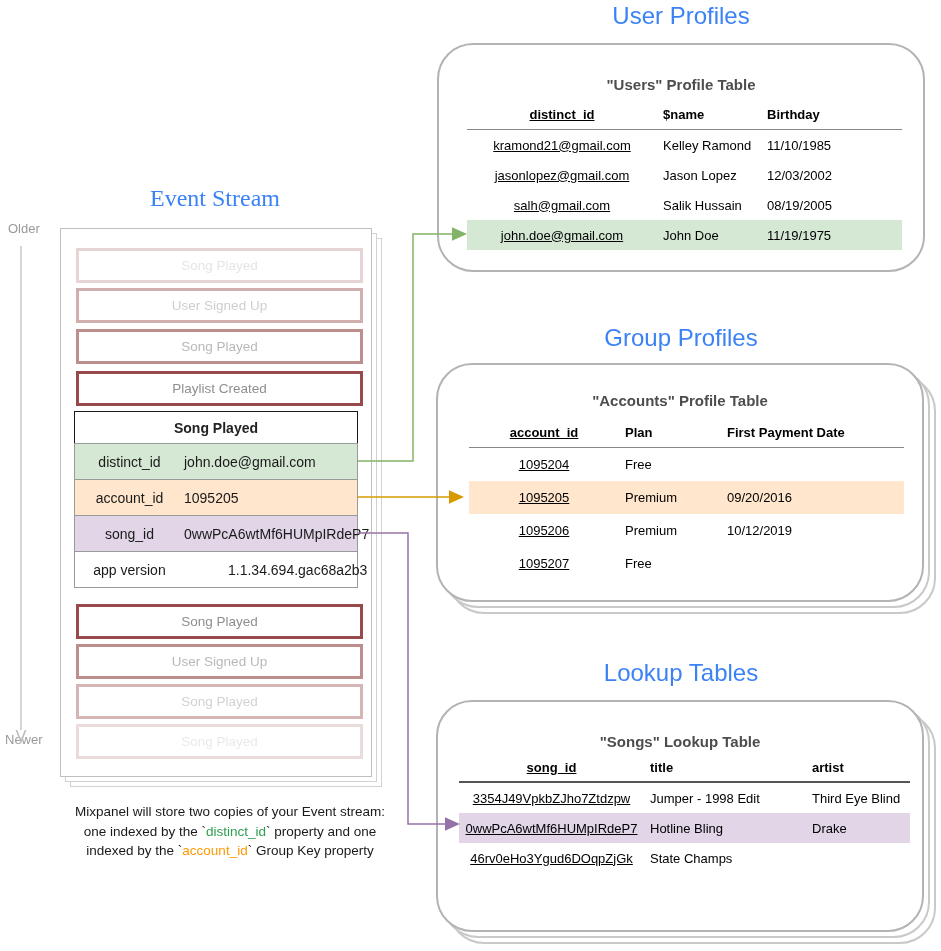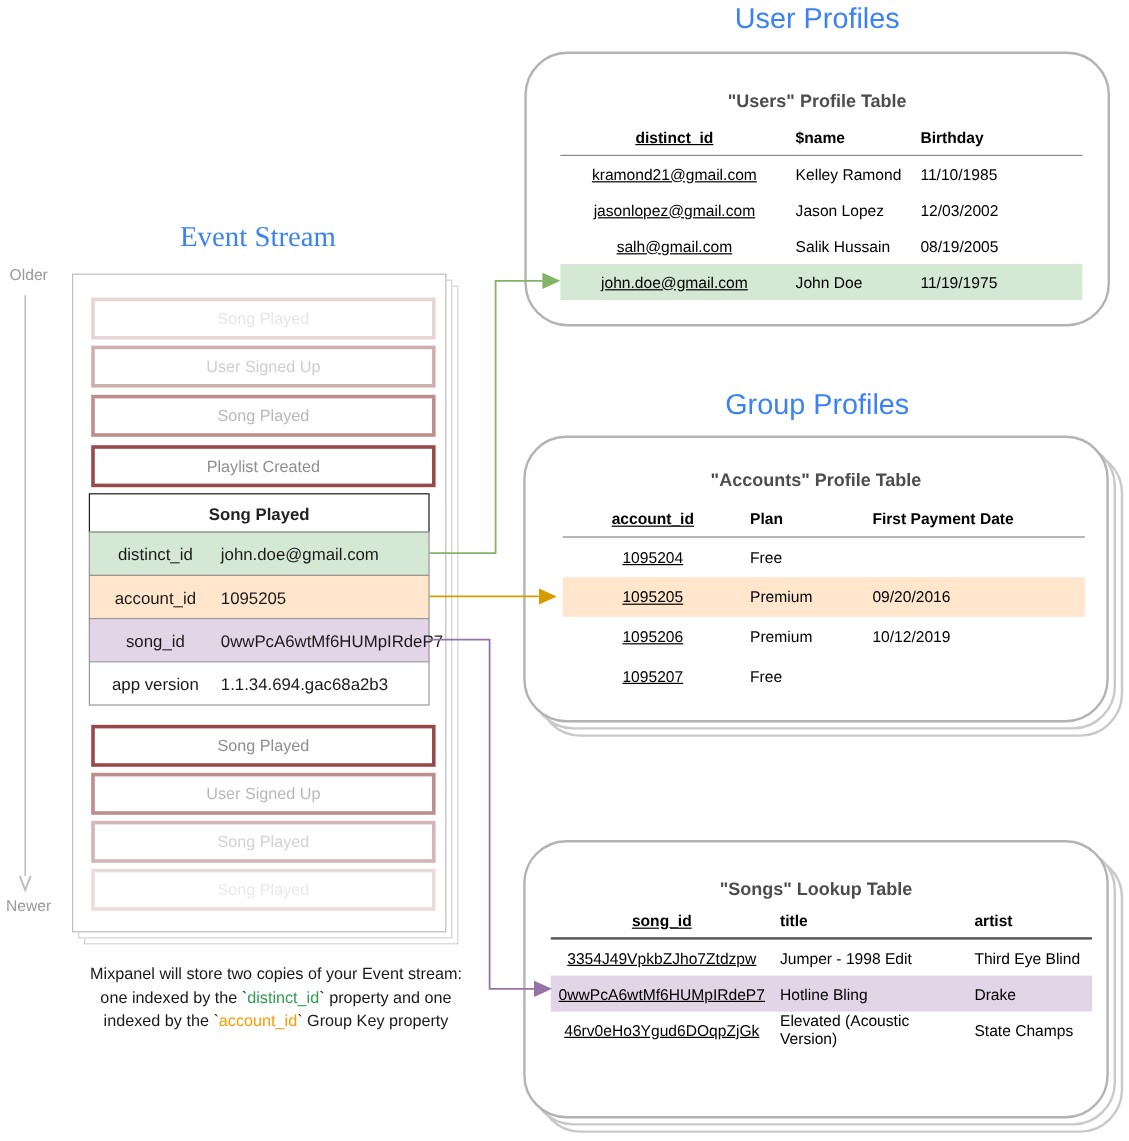--- a/index.html
+++ b/index.html
@@ -30,21 +30,21 @@
   }
   .prop-row{
     height:35px;border:1px solid #999;margin-top:-1px;
     display:grid;grid-template-columns:109px 1fr;align-items:center;font-size:14px;color:#1a1a1a;
   }
   .prop-key{text-align:center;}
   .prop-val{text-align:left;}
   .bg-green{background:#d5e8d4;}
   .bg-orange{background:#ffe6cc;}
   .bg-purple{background:#e1d5e7;}
-  .bg-white{background:#fff;}
+  .bg-white{background:#fff;gap:44px;}
   .tl-label{position:absolute;font-size:13px;color:#999;}
   
   #caption{
     position:absolute;left:20px;top:802px;width:420px;text-align:center;
     font-size:13.5px;line-height:19.5px;color:#1a1a1a;
   }
   #caption .code-green{color:#2e9e4f;}
   #caption .code-orange{color:#ff9900;}
   
   .card-layer{position:absolute;background:#fff;border:2px solid #c9c9c9;border-radius:36px;}
@@ -76,21 +76,21 @@
   #overlay{position:absolute;left:0;top:0;pointer-events:none;}
 </style>
 </head>
 <body>
 
 <div id="canvas">
 
   <div class="section-title" style="left:60px;top:185px;width:310px;font-family:Liberation Serif, serif;">Event Stream</div>
 
   <div class="tl-label" style="left:8px;top:221px;">Older</div>
-  <div class="tl-label" style="left:5px;top:747px;text-align:center;">Newer</div>
+  <div class="tl-label" style="left:5px;top:732px;text-align:center;">Newer</div>
 
   <div class="stack-layer" style="left:70px;top:238px;width:310px;height:547px;"></div>
   <div class="stack-layer" style="left:65px;top:233px;width:310px;height:547px;"></div>
 
   <div id="stream-box">
     <div class="event-box f18" style="top:19px;">Song Played</div>
     <div class="event-box f35" style="top:59px;">User Signed Up</div>
     <div class="event-box f50" style="top:100px;">Song Played</div>
     <div class="event-box f80" style="top:142px;">Playlist Created</div>
 
@@ -187,20 +187,21 @@
         <span class="c3">10/12/2019</span>
       </div>
       <div class="trow accounts-grid">
         <span class="c1 u">1095207</span>
         <span class="c2">Free</span>
         <span class="c3"></span>
       </div>
     </div>
   </div>
 
+  <div class="section-title" style="left:437px;top:659px;width:488px;">Lookup Tables</div>
 
   <div class="card-layer" style="left:448px;top:712px;width:484px;height:228px;"></div>
   <div class="card-layer" style="left:442px;top:706px;width:484px;height:228px;"></div>
   <div class="card" style="left:436px;top:700px;width:484px;height:228px;">
     <div class="card-title" style="margin-top:30px;">"Songs" Lookup Table</div>
     <div class="tbl" id="songs-tbl">
       <div class="trow songs-grid thead">
         <span class="c1 u">song_id</span>
         <span class="c2">title</span>
         <span class="c3">artist</span>
@@ -210,21 +211,20 @@
         <span class="c2">Jumper - 1998 Edit</span>
         <span class="c3">Third Eye Blind</span>
       </div>
       <div class="trow songs-grid bg-purple">
         <span class="c1 u">0wwPcA6wtMf6HUMpIRdeP7</span>
         <span class="c2">Hotline Bling</span>
         <span class="c3">Drake</span>
       </div>
       <div class="trow songs-grid">
         <span class="c1 u">46rv0eHo3Ygud6DOqpZjGk</span>
-        <span class="c2">Elevated (Acoustic Version)</span>
         <span class="c3">State Champs</span>
       </div>
     </div>
   </div>
 
   <svg id="overlay" width="941" height="951">
     <defs>
       <marker id="ah-green" markerWidth="11" markerHeight="9" refX="0" refY="4.5" orient="auto">
           <path d="M0,0 L10,4.5 L0,9 z" fill="#82b366"></path>
         </marker>

